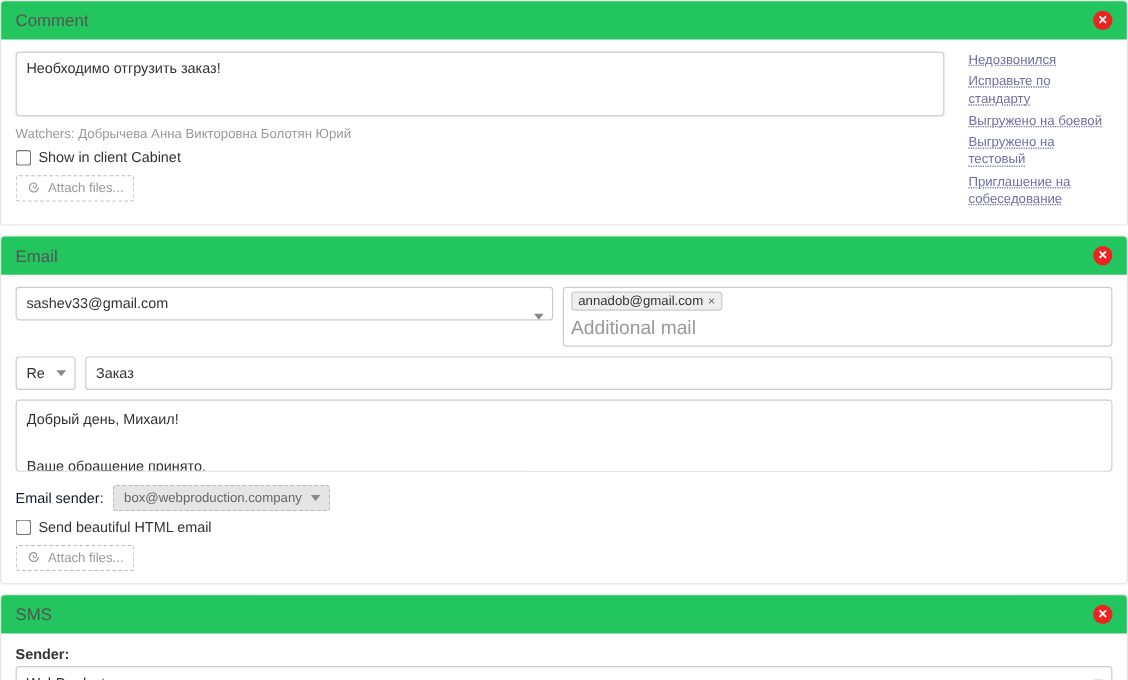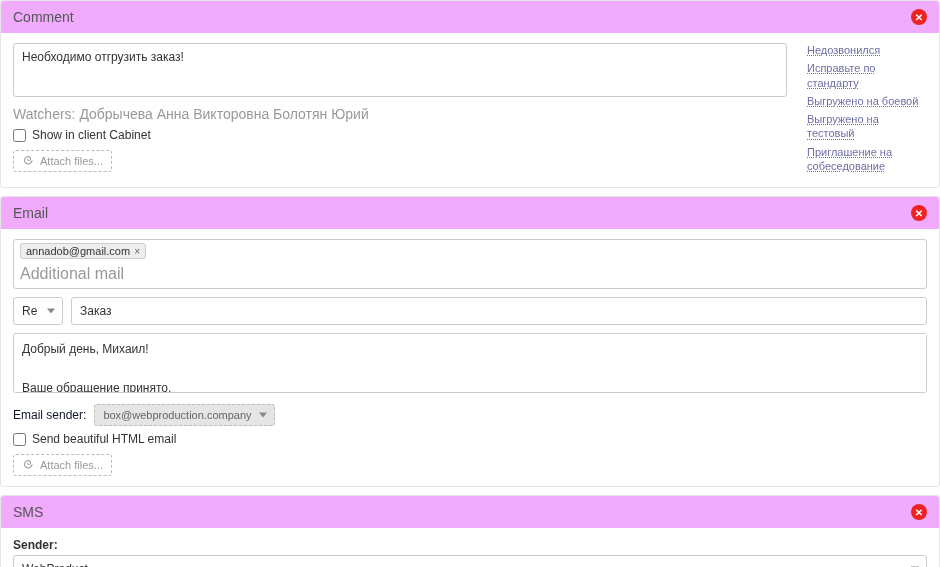--- a/index.html
+++ b/index.html
@@ -1,27 +1,27 @@
 <!DOCTYPE html>
 <html><head>
 <meta charset="utf-8">
 <style>
 * { box-sizing: border-box; margin: 0; padding: 0; }
 body { font-family: Arial, Helvetica, sans-serif; font-size: 12px; background: #fff; color: #333; }
 .section { margin-bottom: 8px; border: 1px solid #e5e5e5; border-radius: 3px; background: #fff; }
-.section-header { background: #f0abfc; padding: 8px 12px; display: flex; justify-content: space-between; align-items: center; border-radius: 3px 3px 0 0; }
+.section-header { background: #22c55e; padding: 8px 12px; display: flex; justify-content: space-between; align-items: center; border-radius: 3px 3px 0 0; }
 .section-header h2 { font-size: 14px; font-weight: normal; color: #555; }
 .close-btn { width: 16px; height: 16px; border-radius: 50%; background: #e22; color: #fff; display: flex; align-items: center; justify-content: center; font-size: 10px; font-weight: bold; cursor: pointer; }
 .section-body { padding: 10px 12px; position: relative; }
 .comment-body { display: flex; gap: 20px; }
 .comment-left { flex: 1; }
 .comment-right { width: 120px; }
 .textarea, .input, .select { width: 100%; border: 1px solid #ccc; border-radius: 3px; padding: 6px 8px; font-size: 12px; font-family: inherit; background: #fff; color: #333; }
 .textarea { resize: none; height: 54px; }
-.watchers { color: #999; font-size: 14px; margin-top: 6px; }
+.watchers { color: #999; font-size: 11px; margin-top: 6px; }
 .watchers-label { color: #999; }
 .checkbox-row { display: flex; align-items: center; gap: 6px; margin-top: 6px; font-size: 12px; }
 .checkbox-row input[type="checkbox"] { margin: 0; }
 .attach-btn { display: inline-flex; align-items: center; gap: 6px; margin-top: 8px; padding: 4px 8px; border: 1px dashed #bbb; border-radius: 3px; color: #999; font-size: 11px; cursor: pointer; background: #fff; }
 .attach-icon-svg { width: 12px; height: 12px; fill: #999; }
 .templates { font-size: 11px; }
 .templates a { display: block; color: #6e6ea8; text-decoration: underline; text-decoration-style: dotted; margin-bottom: 4px; cursor: pointer; line-height: 1.3; }
 .row { display: flex; gap: 8px; margin-bottom: 8px; }
 .select-wrap { position: relative; flex: 1; }
 .select-wrap.half { flex: 0 0 49%; }
@@ -77,20 +77,26 @@
   </div>
 </div>
 
 <div class="section">
   <div class="section-header">
     <h2>Email</h2>
     <div class="close-btn">✕</div>
   </div>
   <div class="section-body">
     <div class="row">
+      <div class="select-wrap half">
+        <select class="select">
+          <option>sashev33@gmail.com</option>
+        </select>
+        <span class="select-arrow"></span>
+      </div>
       <div class="tag-input">
         <span class="tag">
           <span>annadob@gmail.com</span>
           <span class="tag-x">×</span>
         </span>
         <span class="tag-placeholder">Additional mail</span>
       </div>
     </div>
     <div class="row">
       <div class="select-wrap small">

